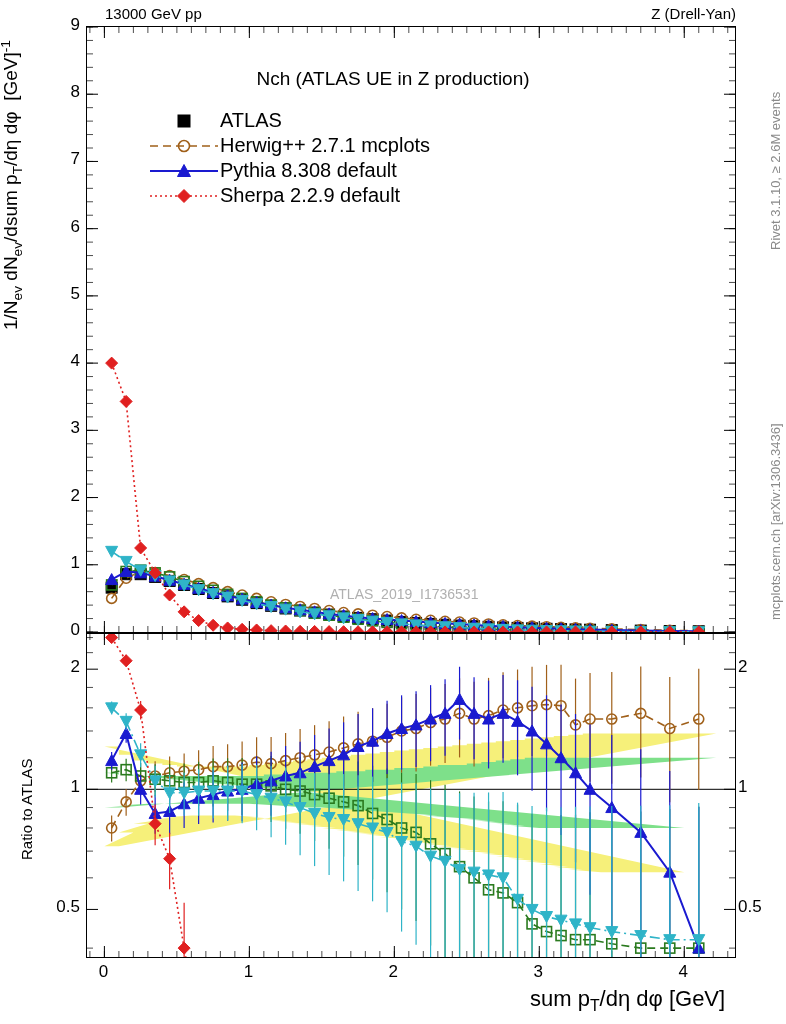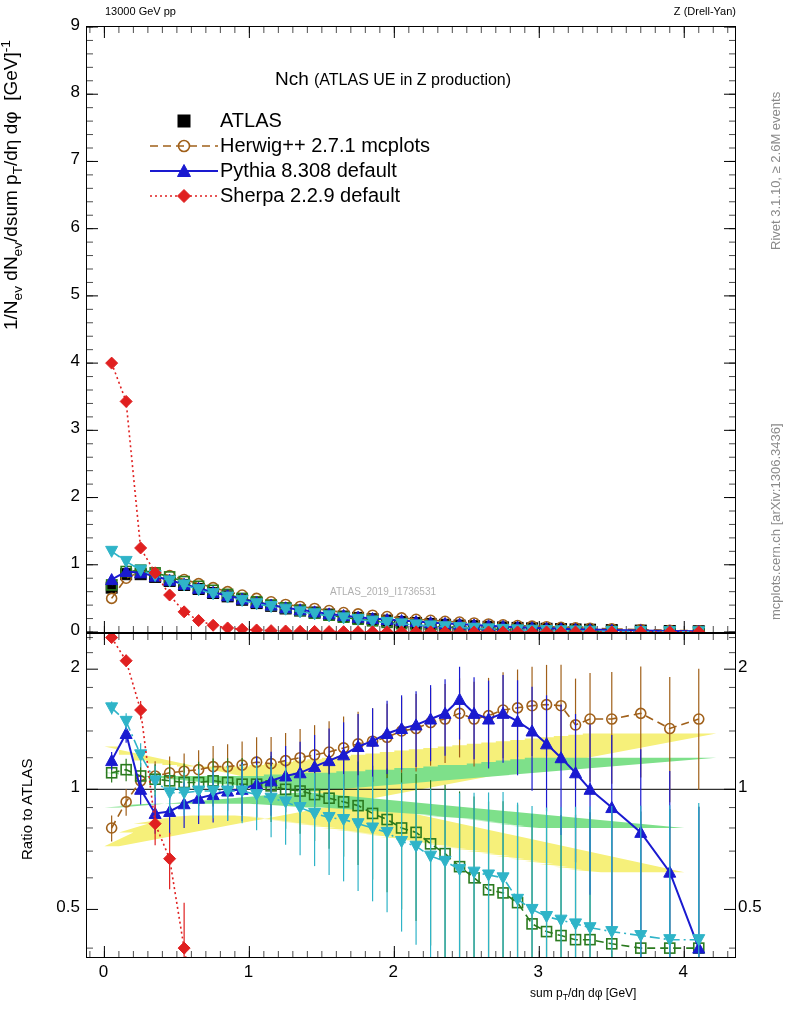--- a/index.html
+++ b/index.html
@@ -2,21 +2,21 @@
 <html><head>
 <meta charset="utf-8">
 <style>
   html,body{margin:0;padding:0;background:#fff;}
   body{width:786px;height:1024px;font-family:"Liberation Sans",sans-serif;color:#000;}
   #root{position:relative;width:786px;height:1024px;overflow:hidden;}
 
   .abs{position:absolute;}
 
   
-  .hdr{font-size:11px;top:5px;}
+  .hdr{font-size:15px;top:5px;}
   .hdr-left{left:105px;}
   .hdr-right{right:50px;}
 
   
   .vert{
     position:absolute;
     transform-origin:0 0;
     transform:rotate(-90deg);
     white-space:nowrap;
     color:#8a8a8a;
@@ -54,47 +54,47 @@
     position:absolute;
     left:18px; top:860px;
     transform-origin:0 0;
     transform:rotate(-90deg);
     font-size:15px;
     white-space:nowrap;
   }
   .xlab{
     position:absolute;
     left:530px; top:986px;
-    font-size:12px;
+    font-size:22px;
     white-space:nowrap;
   }
 
   .tick-lbl{font-size:17px;}
 
   
   #legend{
     position:absolute;
     left:148px; top:108px;
     font-size:20px;
   }
   .leg-row{display:flex;align-items:center;height:25px;}
   .leg-mark{width:72px;height:20px;flex:0 0 72px;}
   .leg-txt{white-space:nowrap;}
 
   .title-main{
     position:absolute; top:68px; left:50%;
     transform:translateX(-50%);
     font-size:19px; white-space:nowrap;
   }
-  .title-main .sub{font-size:16px;}
+  .title-main .sub{font-size:19px;}
 
   .watermark{
     position:absolute;
     left:330px; top:586px;
-    font-size:10px;
+    font-size:14px;
     color:#b0b0b0;
     white-space:nowrap;
   }
   sub{font-size:72%;}
   sup{font-size:72%;}
 </style>
 </head>
 <body>
 
 <div id="root">

